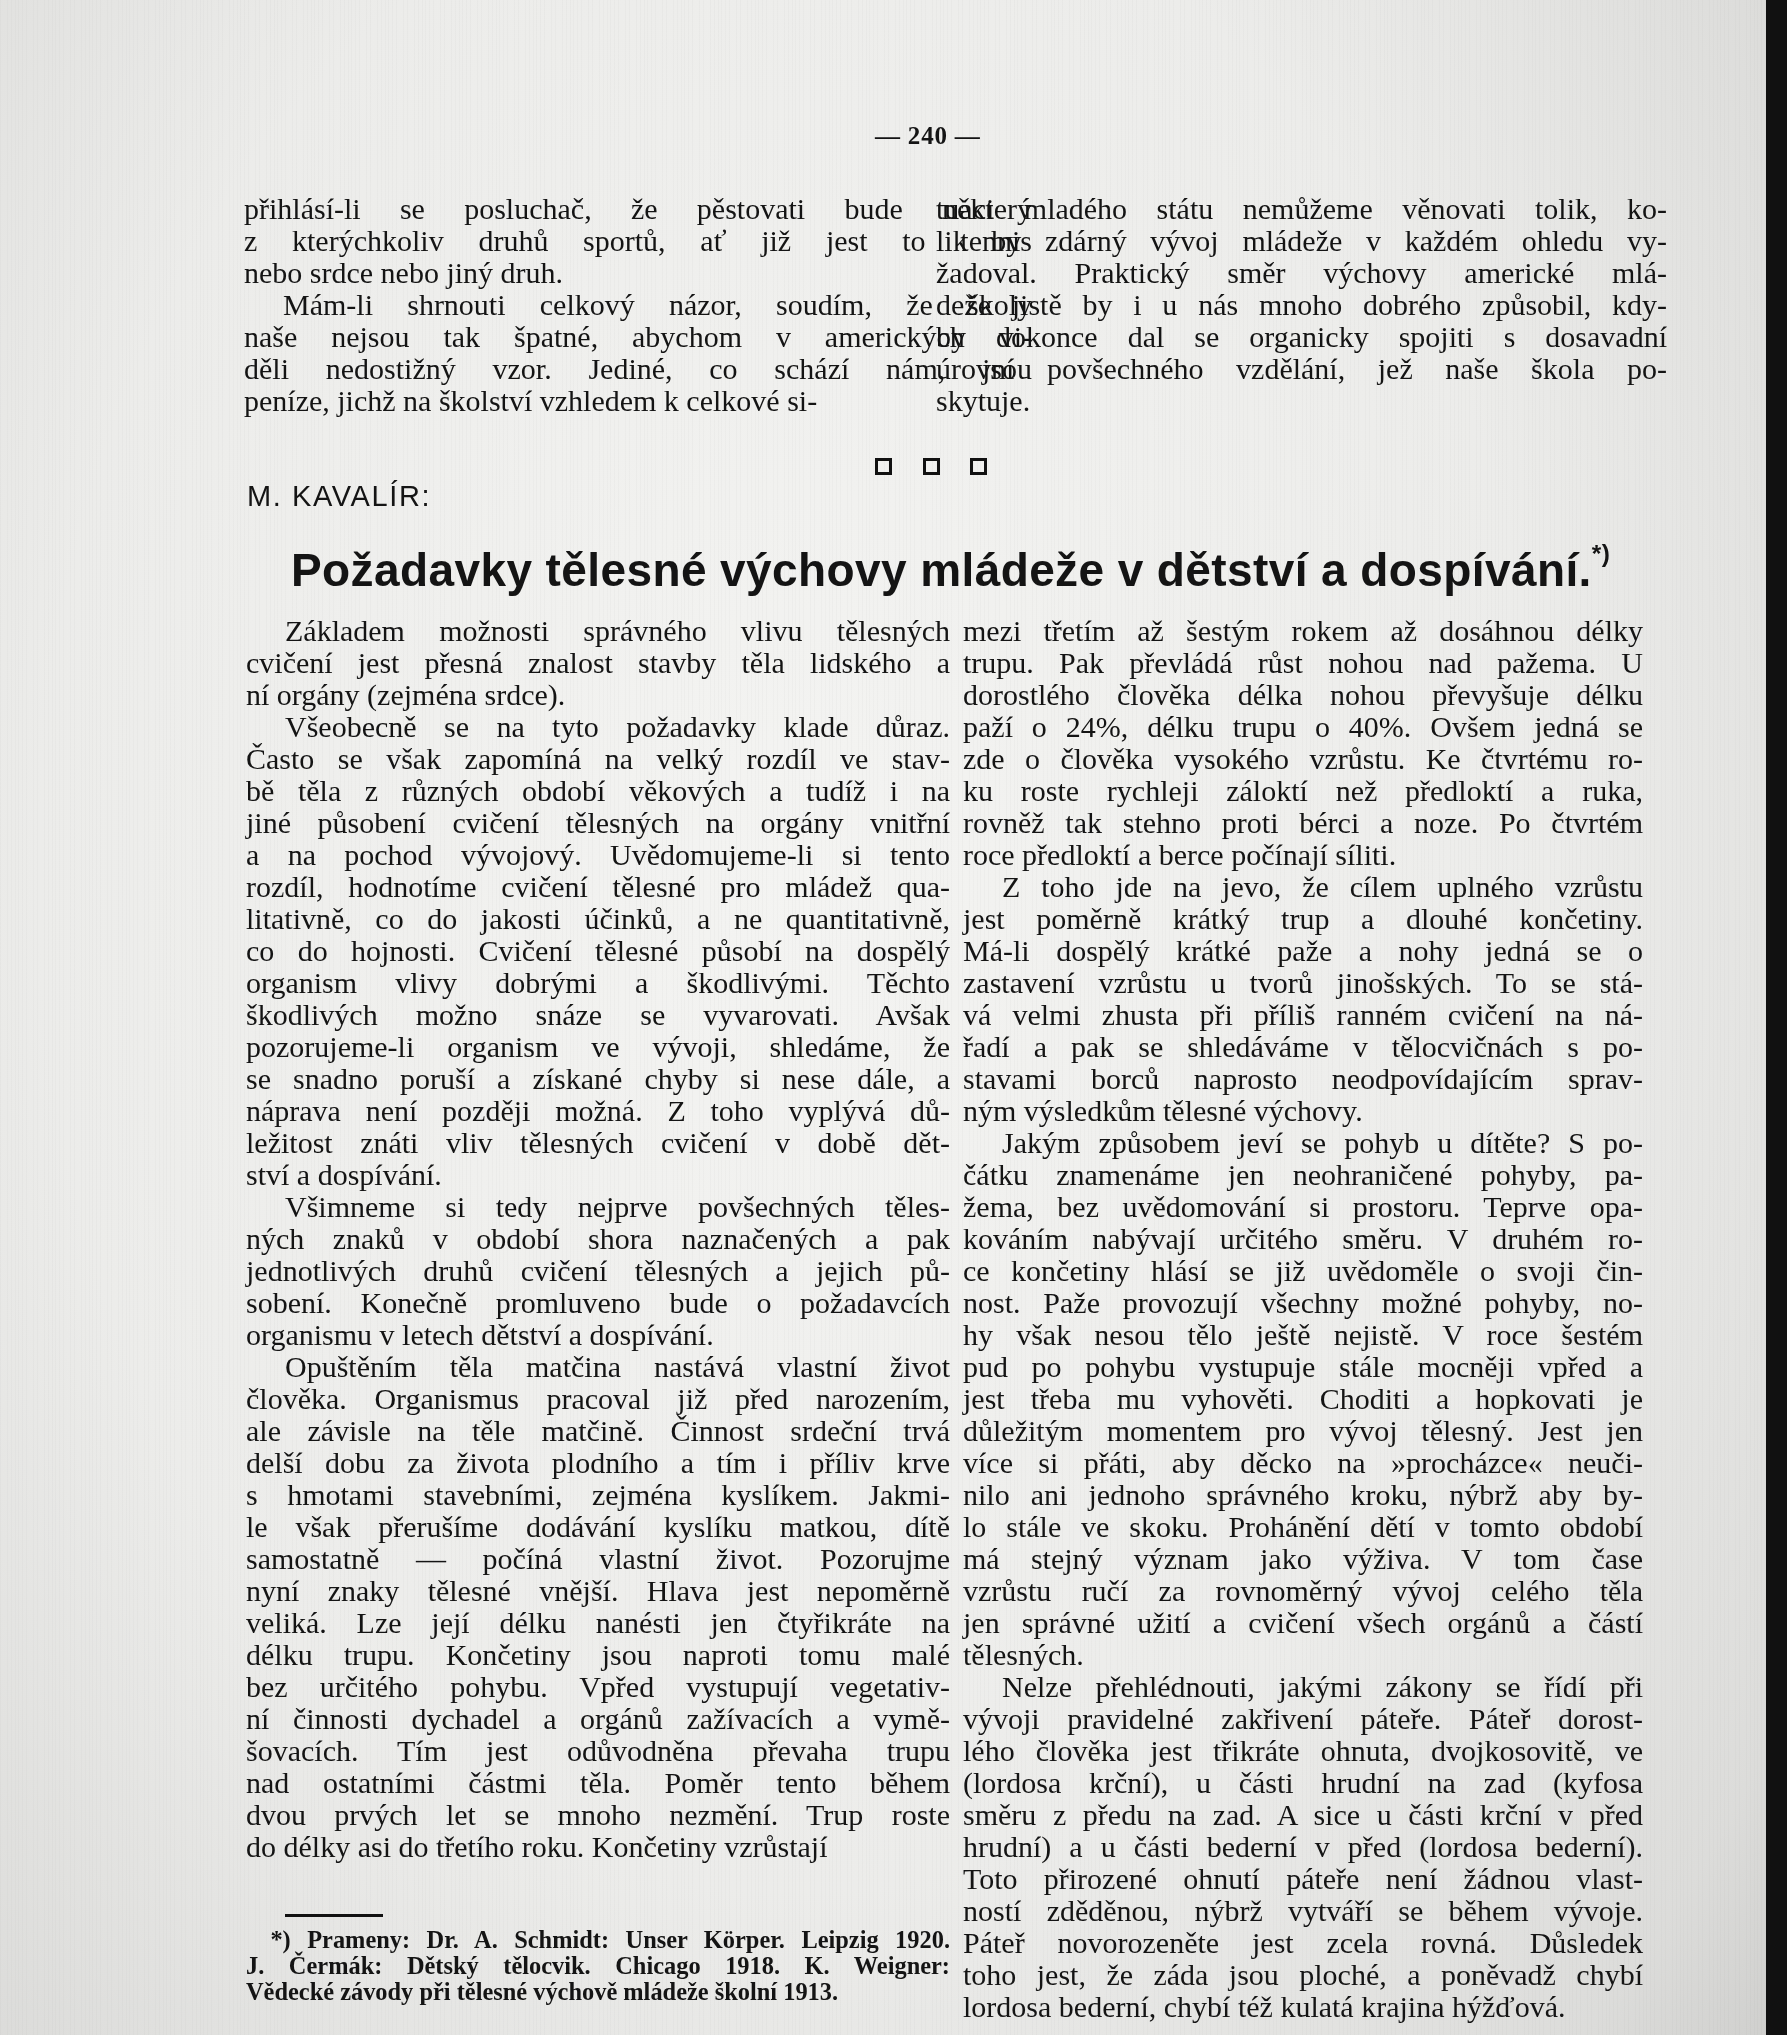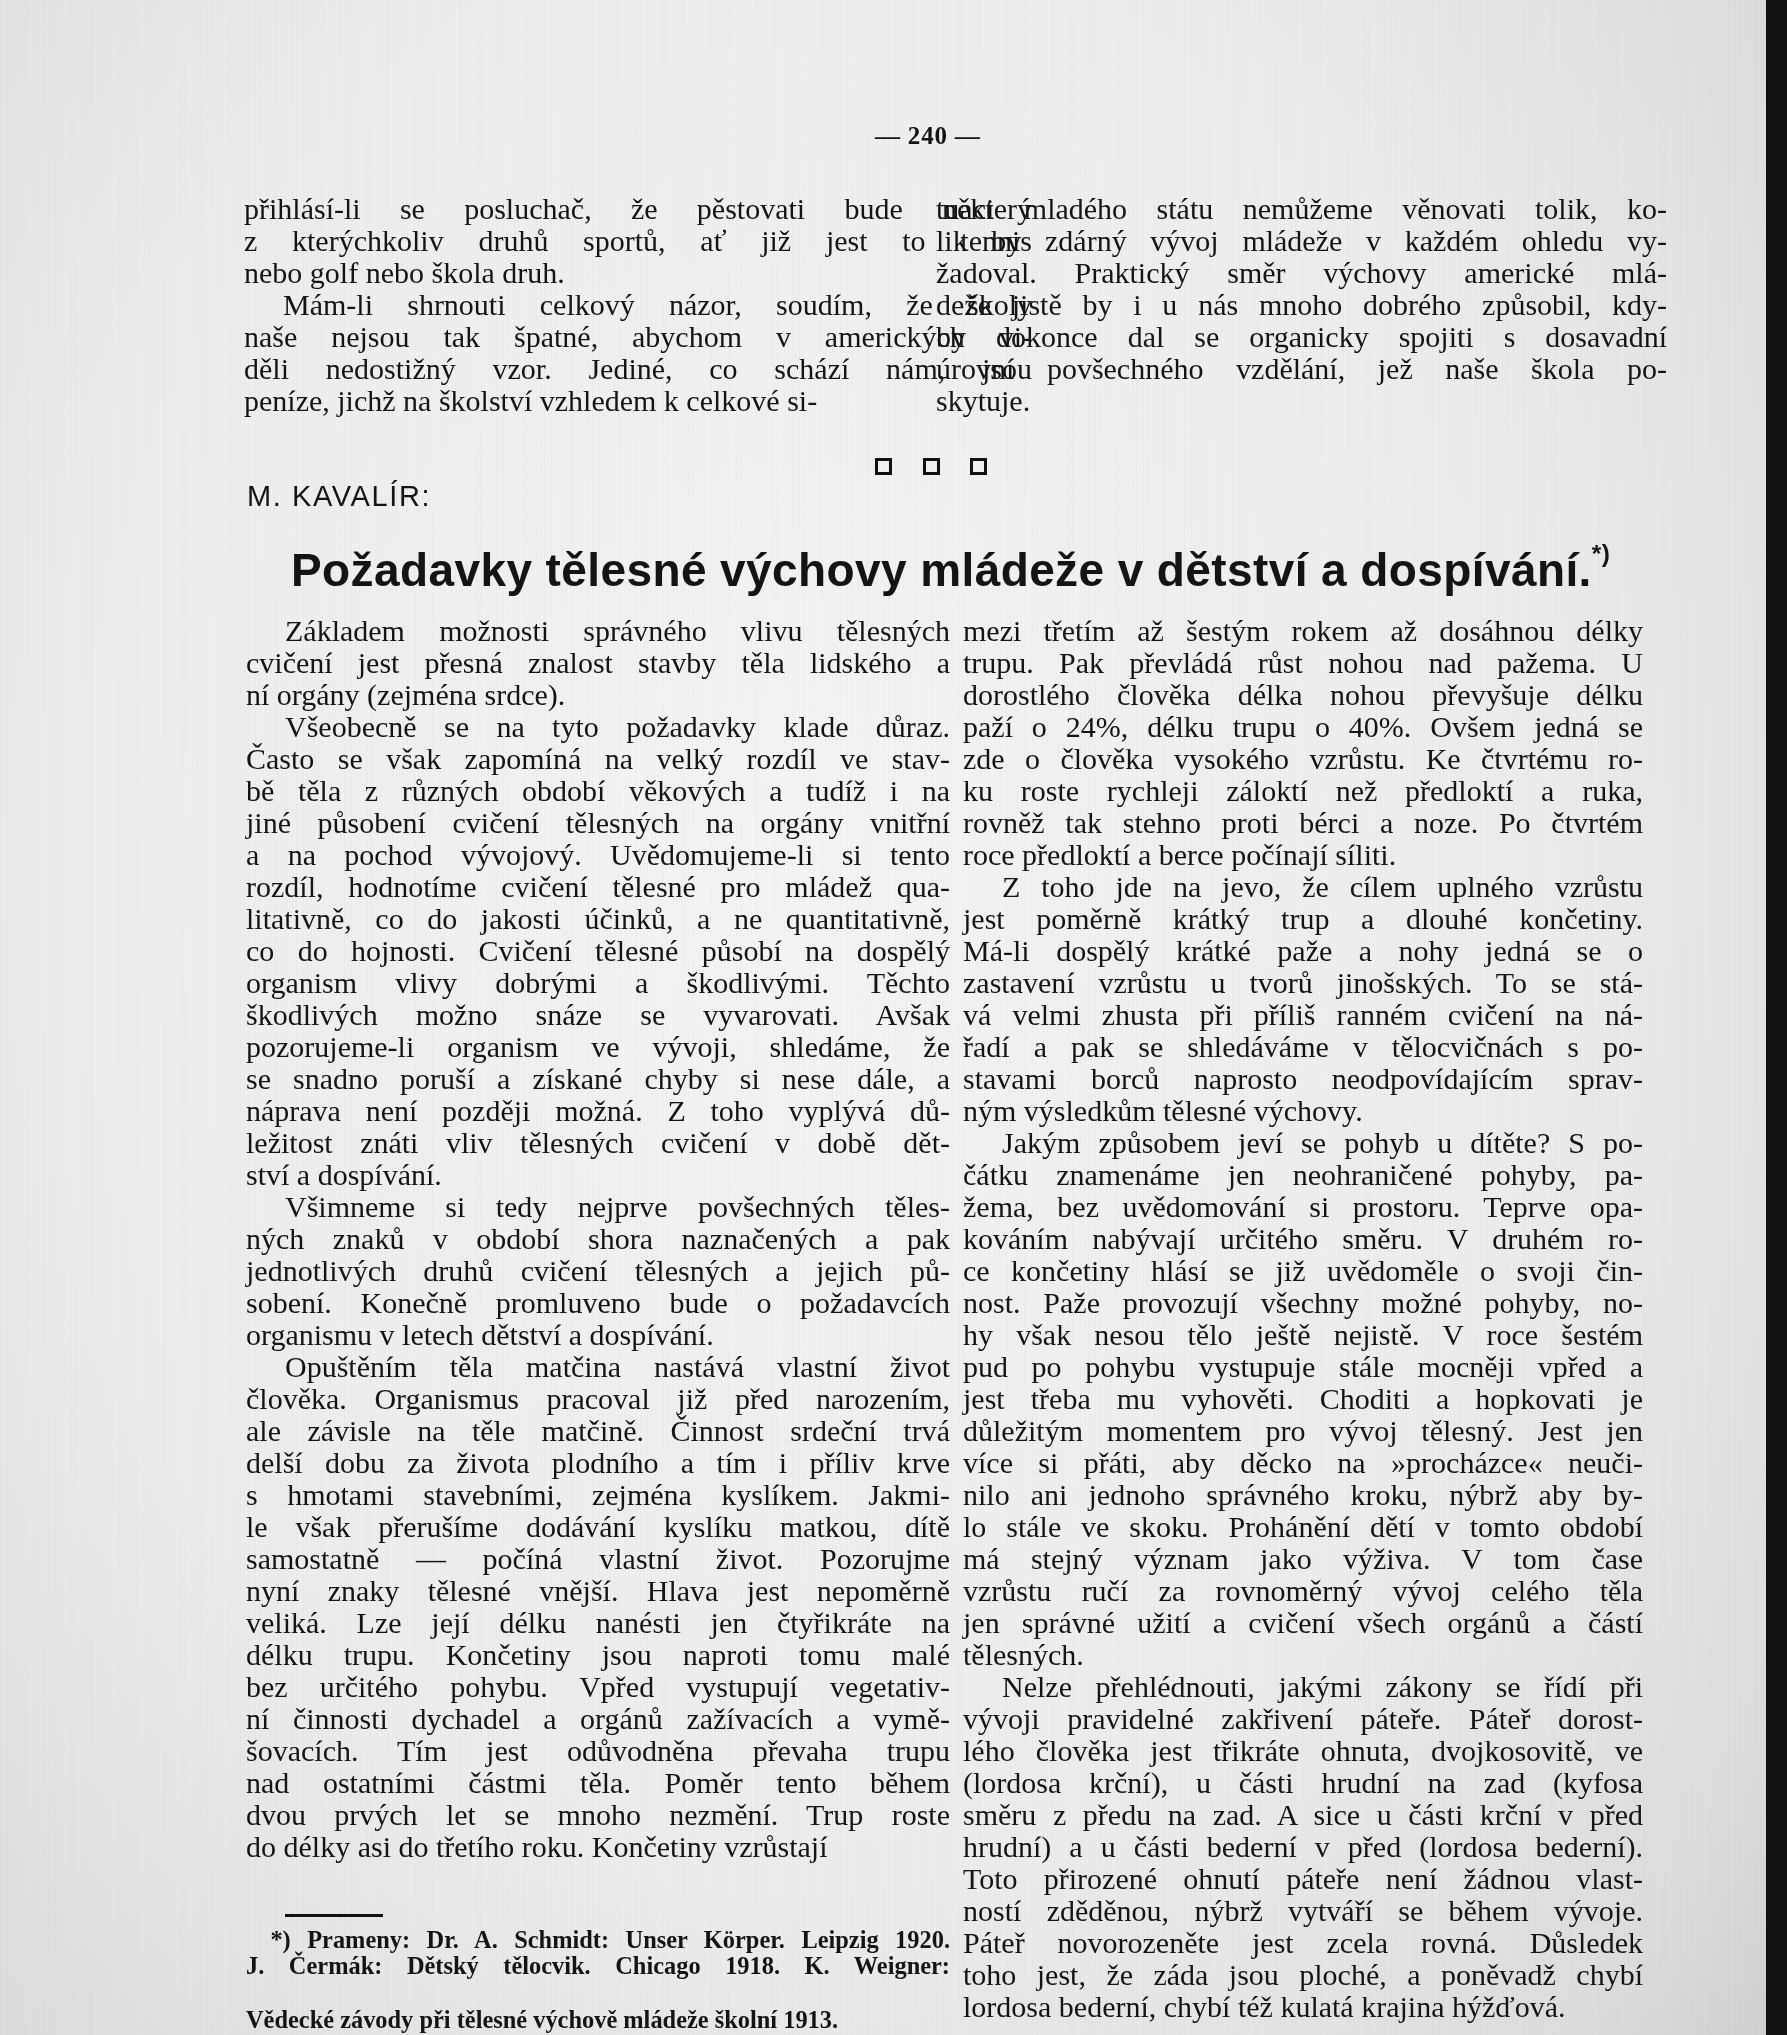--- a/index.html
+++ b/index.html
@@ -73,34 +73,34 @@
     position: absolute; left: 285px; top: 1914px; width: 98px; height: 3.3px; background: #111;
   }
   .footnote {
     position: absolute; left: 246px; top: 1927px; width: 704px;
     font-family: "Liberation Serif", serif;
     font-weight: bold;
     font-size: 24.4px; line-height: 26px;
   }
   .footnote .line { display: block; text-align: justify; text-align-last: justify; white-space: nowrap; }
   .footnote .line.first { padding-left: 24.4px; }
-  .footnote .line.last { text-align-last: left; margin-top: 28px; }
+  .footnote .line.last { text-align-last: left; }
 </style>
 </head>
 <body>
 
 <div class="page">
 
   <div class="page-number">— 240 —</div>
 
   <div class="col top-left">
       <p>
         <span class="line">přihlásí-li se posluchač, že pěstovati bude některý</span>
         <span class="line">z kterýchkoliv druhů sportů, ať již jest to tennis</span>
-        <span class="line last">nebo golf nebo škola druh.</span>
+        <span class="line last">nebo srdce nebo jiný druh.</span>
       </p>
       <p>
         <span class="line" style="padding-left: 39px;">Mám-li shrnouti celkový názor, soudím, že školy</span>
         <span class="line">naše nejsou tak špatné, abychom v amerických vi-</span>
         <span class="line">děli nedostižný vzor. Jediné, co schází nám, jsou</span>
         <span class="line last">peníze, jichž na školství vzhledem k celkové si-</span>
       </p>
     </div>
   <div class="col top-right">
       <p>

